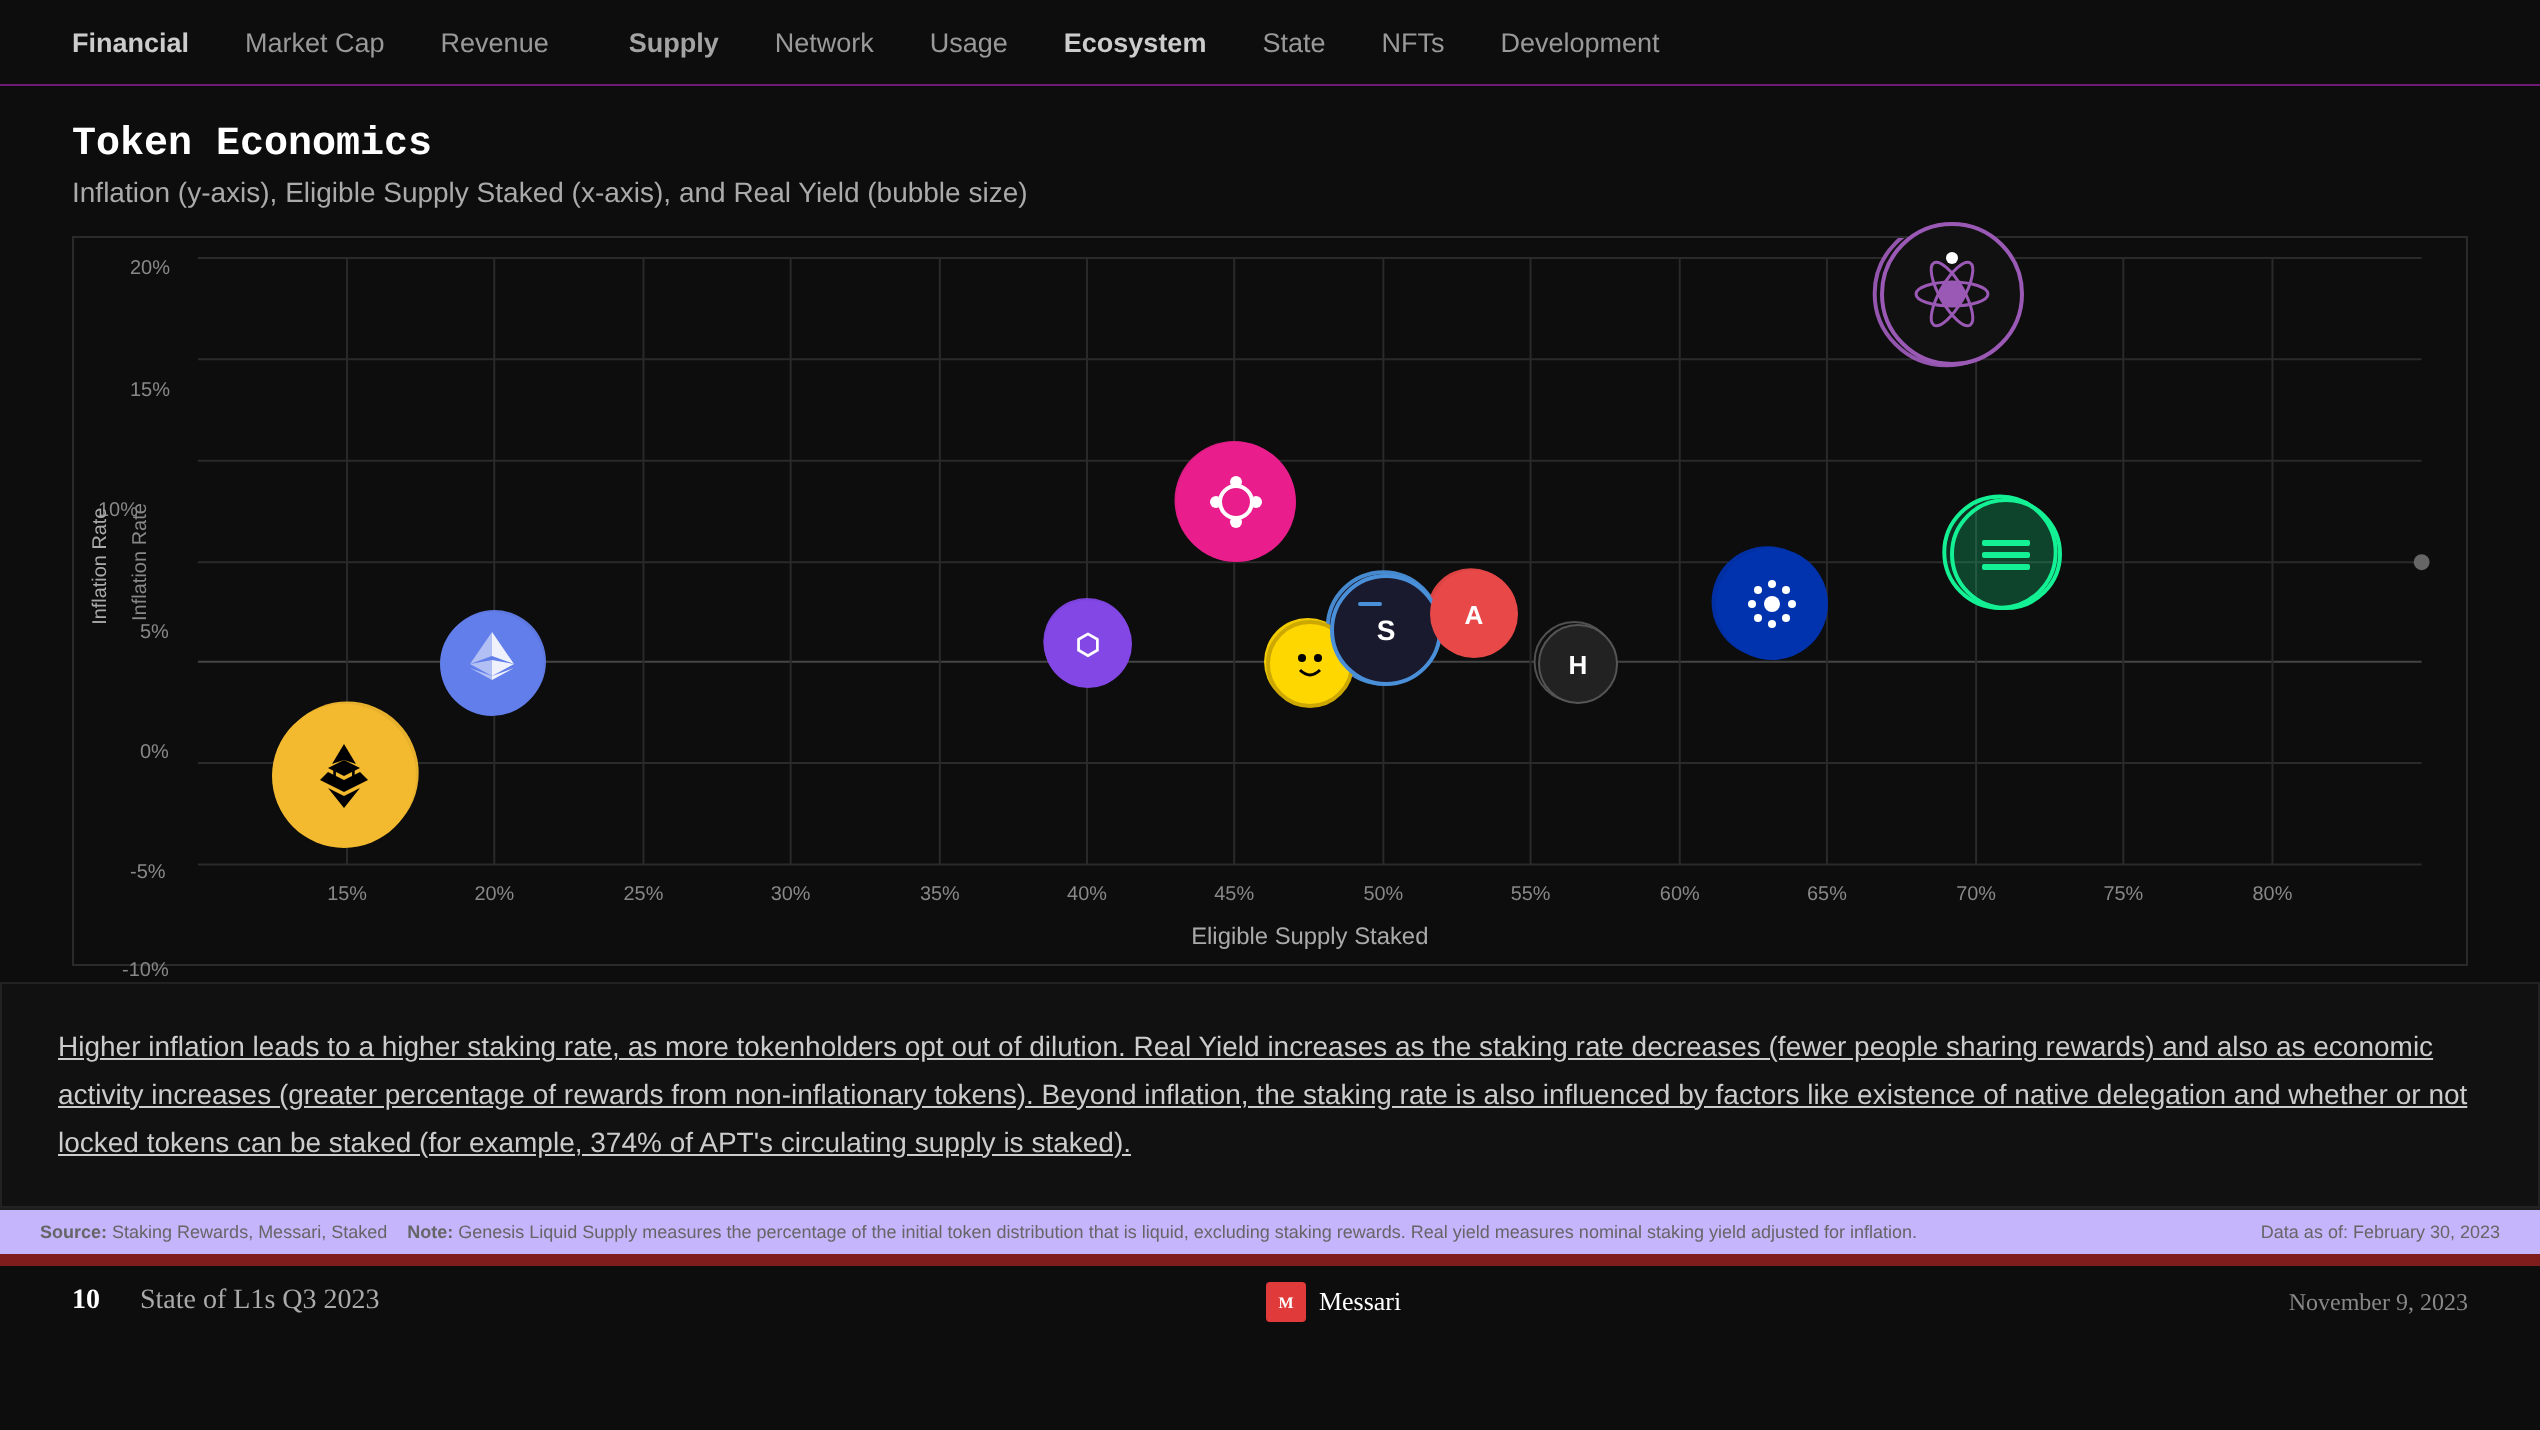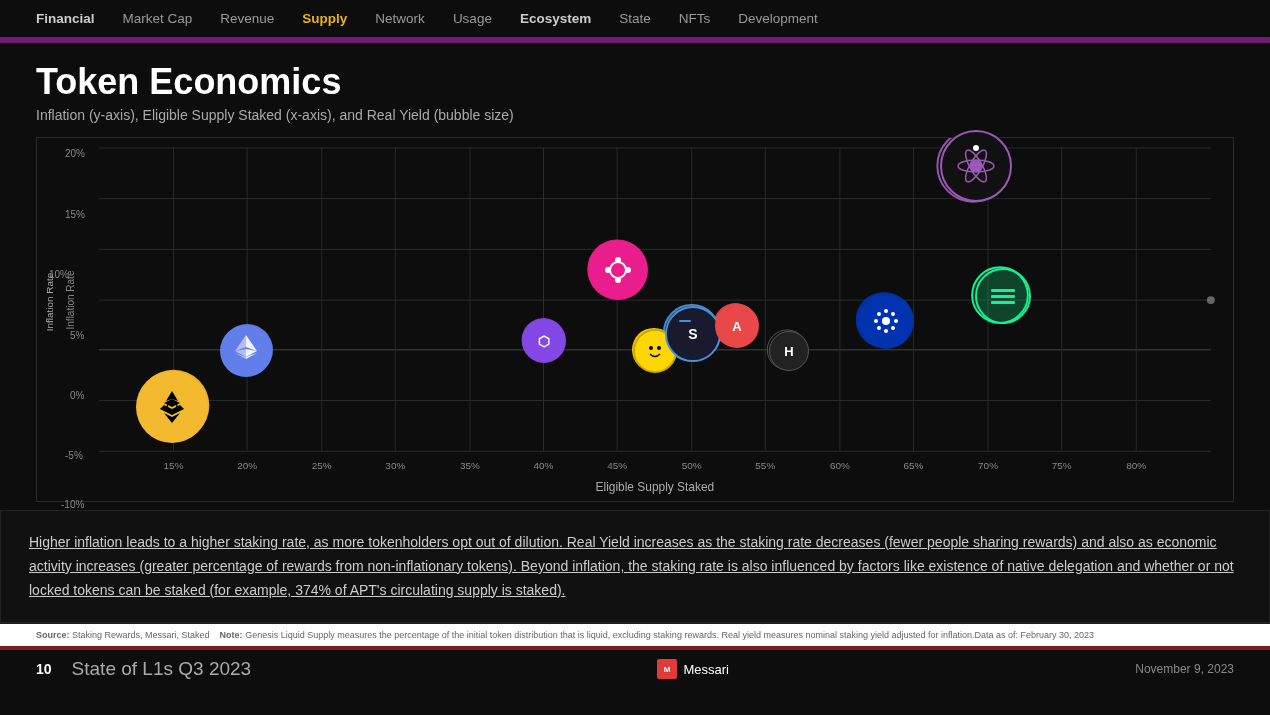--- a/index.html
+++ b/index.html
@@ -13,48 +13,50 @@
     }
 
     
     .top-nav {
       display: flex;
       align-items: center;
       padding: 0 36px;
       height: 43px;
       background: #0d0d0d;
       gap: 28px;
-      border-bottom: 6px solid #701a75;
+      border-bottom: 1px solid #701a75;
     }
     .nav-item {
       font-size: 13.5px;
       color: #999;
       cursor: pointer;
       white-space: nowrap;
       padding: 4px 0;
     }
     .nav-item.active {
-      color: #eab308;
+      color: #a3a3a3;
       font-weight: 700;
+      margin-left: 12px;
     }
     .nav-item.bold-inactive {
       color: #ccc;
       font-weight: 600;
     }
 
     
     .main-content {
       padding: 18px 36px 8px 36px;
     }
 
     .chart-title {
-      font-size: 36px;
+      font-size: 20px;
       font-weight: 700;
       color: #fff;
       margin-bottom: 4px;
+      font-family: Liberation Mono, monospace;
     }
     .chart-subtitle {
       font-size: 14px;
       color: #aaa;
       margin-bottom: 14px;
     }
 
     
     .chart-container {
       position: relative;
@@ -83,41 +85,43 @@
       margin-top: 0;
       font-size: 14px;
       line-height: 1.7;
       color: #ccc;
     }
 
     
     .footer-bar {
       display: flex;
       align-items: center;
-      padding: 6px 36px;
-      background: #ffffff;
+      justify-content: space-between;
+      padding: 6px 20px;
+      background: #c4b5fd;
       border-top: 1px solid #1e1e1e;
     }
 
     
     .bottom-bar {
       display: flex;
       align-items: center;
       justify-content: space-between;
       padding: 8px 36px;
       background: #0d0d0d;
-      border-top: 4px solid #7f1d1d;
+      border-top: 6px solid #7f1d1d;
+      font-family: Liberation Serif, serif;
     }
     .page-num {
       font-size: 14px;
       font-weight: 700;
       color: #fff;
     }
     .report-title {
-      font-size: 19px;
+      font-size: 14px;
       color: #aaa;
     }
     .messari-logo {
       display: flex;
       align-items: center;
       gap: 6px;
       font-size: 13px;
       color: #fff;
     }
     .messari-icon {

